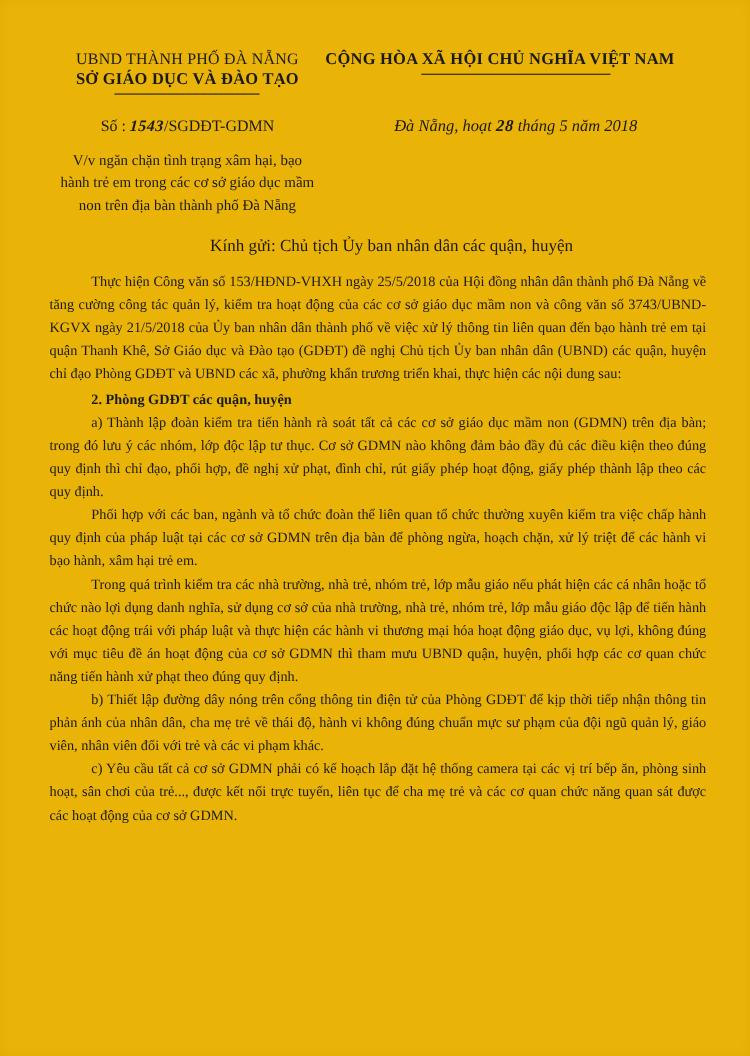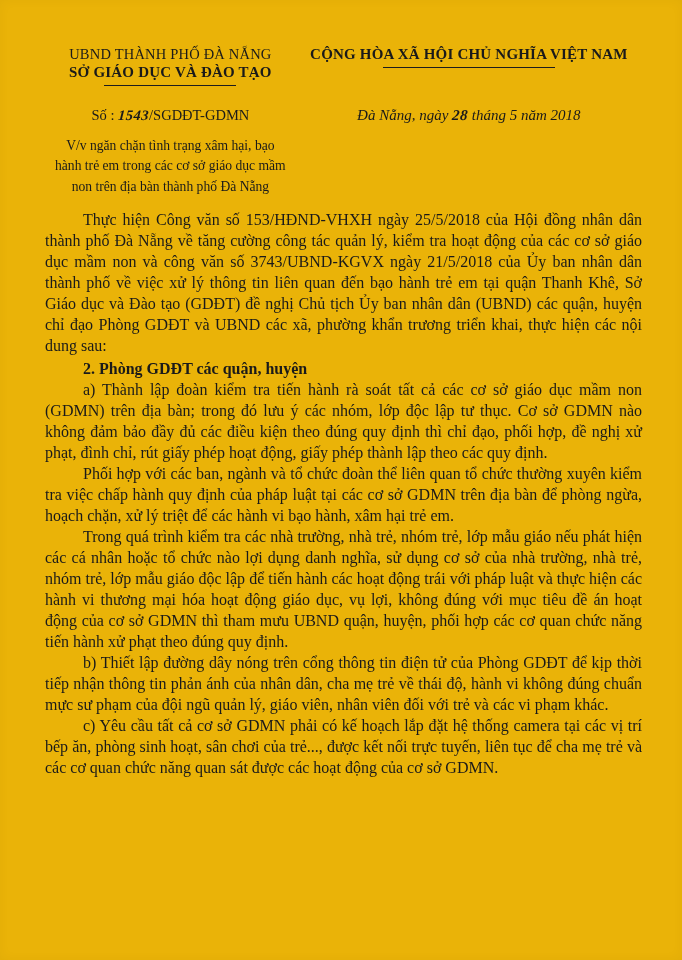--- a/index.html
+++ b/index.html
@@ -16,21 +16,21 @@
     box-shadow: inset 0 0 12px rgba(0,0,0,0.04);
     box-sizing: border-box;
     padding: 46px 40px 0 45px;
     color: #1a1a1a;
     font-family: "Liberation Serif", "DejaVu Serif", serif;
     overflow: hidden;
   }
   
   .header { display: flex; }
   .header-left  { width: 42%; text-align: center; }
-  .header-right { width: 58%; text-align: center; }
+  .header-right { width: 58%; }
   .agency-parent { font-size: 14.5px; letter-spacing: 0.2px; }
   .agency-name   { font-size: 15px; font-weight: bold; margin-top: 1px; letter-spacing: 0.2px; }
   .motto-line1   { font-size: 15px; font-weight: bold; letter-spacing: 0.2px; }
   .motto-line2   { font-size: 14.5px; font-weight: bold; margin-top: 3px; }
   .rule { border-top: 1.6px solid #1d1d1d; margin: 4px auto 0; }
   .rule-left  { width: 132px; }
   .rule-right { width: 172px; }
   
   .meta-row { display: flex; margin-top: 21px; }
   .meta-left  { width: 42%; text-align: center; }
@@ -52,21 +52,21 @@
   }
   .date-line { font-size: 15px; font-style: italic; }
   
   .recipient {
     margin: 18px 0 10px 146px;
     font-size: 15.5px;
   }
   
   .body-text {
     margin-top: 12px;
-    font-size: 16px;
+    font-size: 13px;
     line-height: 21px;
     text-align: justify;
   }
   .body-text p { margin: 0; text-indent: 38px; }
   .body-text p.heading { font-weight: bold; margin-top: 2px; }
 </style>
 </head>
 <body>
 
 <div class="page">
@@ -82,24 +82,25 @@
       <div class="rule rule-right"></div>
     </div>
   </div>
 
   <div class="meta-row">
     <div class="meta-left">
       <div class="doc-number"><span>Số : </span><span class="handwritten">1543</span><span>/SGDĐT-GDMN</span></div>
       <div class="subject">V/v ngăn chặn tình trạng xâm hại, bạo hành trẻ em trong các cơ sở giáo dục mầm non trên địa bàn thành phố Đà Nẵng</div>
     </div>
     <div class="meta-right">
-      <div class="date-line"><span>Đà Nẵng, ngày </span><span class="handwritten">28</span><span> tháng 5  năm 2018</span></div>
+      <div class="date-line"><span>Đà Nẵng, hoạt </span><span class="handwritten">28</span><span> tháng 5  năm 2018</span></div>
     </div>
   </div>
 
+  <div class="recipient">Kính gửi: Chủ tịch Ủy ban nhân dân các quận, huyện</div>
 
   <div class="body-text">
     <p>Thực hiện Công văn số 153/HĐND-VHXH ngày 25/5/2018 của Hội đồng nhân dân thành phố Đà Nẵng về tăng cường công tác quản lý, kiểm tra hoạt động của các cơ sở giáo dục mầm non và công văn số 3743/UBND-KGVX ngày 21/5/2018 của Ủy ban nhân dân thành phố về việc xử lý thông tin liên quan đến bạo hành trẻ em tại quận Thanh Khê, Sở Giáo dục và Đào tạo (GDĐT) đề nghị Chủ tịch Ủy ban nhân dân (UBND) các quận, huyện chỉ đạo Phòng GDĐT và UBND các xã, phường khẩn trương triển khai, thực hiện các nội dung sau:</p>
     <p class="heading">2. Phòng GDĐT các quận, huyện</p>
     <p>a) Thành lập đoàn kiểm tra tiến hành rà soát tất cả các cơ sở giáo dục mầm non (GDMN) trên địa bàn; trong đó lưu ý các nhóm, lớp độc lập tư thục. Cơ sở GDMN nào không đảm bảo đầy đủ các điều kiện theo đúng quy định thì chỉ đạo, phối hợp, đề nghị xử phạt, đình chỉ, rút giấy phép hoạt động, giấy phép thành lập theo các quy định.</p>
     <p>Phối hợp với các ban, ngành và tổ chức đoàn thể liên quan tổ chức thường xuyên kiểm tra việc chấp hành quy định của pháp luật tại các cơ sở GDMN trên địa bàn để phòng ngừa, hoạch chặn, xử lý triệt để các hành vi bạo hành, xâm hại trẻ em.</p>
     <p>Trong quá trình kiểm tra các nhà trường, nhà trẻ, nhóm trẻ, lớp mẫu giáo nếu phát hiện các cá nhân hoặc tổ chức nào lợi dụng danh nghĩa, sử dụng cơ sở của nhà trường, nhà trẻ, nhóm trẻ, lớp mẫu giáo độc lập để tiến hành các hoạt động trái với pháp luật và thực hiện các hành vi thương mại hóa hoạt động giáo dục, vụ lợi, không đúng với mục tiêu đề án hoạt động của cơ sở GDMN thì tham mưu UBND quận, huyện, phối hợp các cơ quan chức năng tiến hành xử phạt theo đúng quy định.</p>
     <p>b) Thiết lập đường dây nóng trên cổng thông tin điện tử của Phòng GDĐT để kịp thời tiếp nhận thông tin phản ánh của nhân dân, cha mẹ trẻ về thái độ, hành vi không đúng chuẩn mực sư phạm của đội ngũ quản lý, giáo viên, nhân viên đối với trẻ và các vi phạm khác.</p>
     <p>c) Yêu cầu tất cả cơ sở GDMN phải có kế hoạch lắp đặt hệ thống camera tại các vị trí bếp ăn, phòng sinh hoạt, sân chơi của trẻ..., được kết nối trực tuyến, liên tục để cha mẹ trẻ và các cơ quan chức năng quan sát được các hoạt động của cơ sở GDMN.</p>
   </div>

